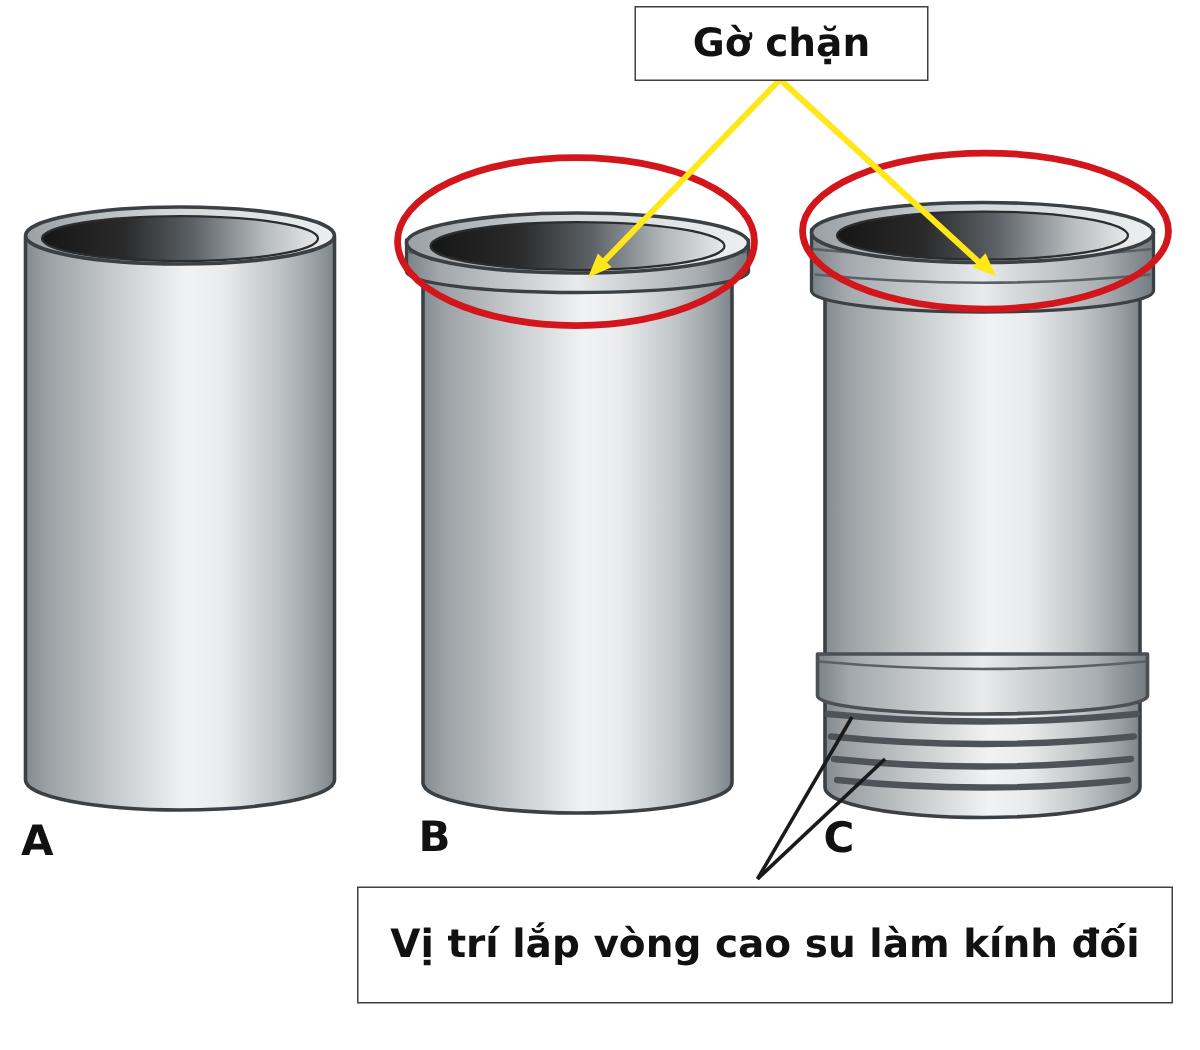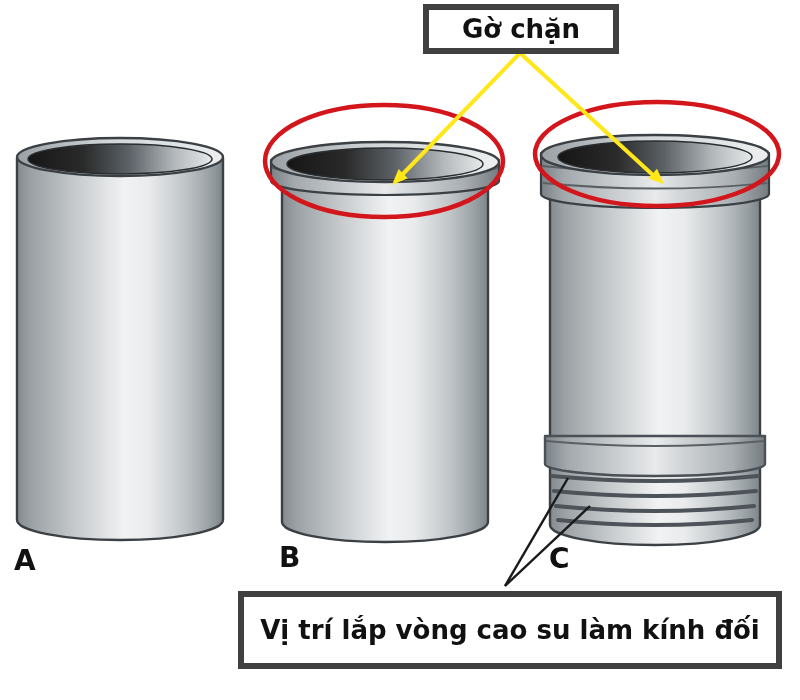--- a/index.html
+++ b/index.html
@@ -16,21 +16,21 @@
     overflow: hidden;
   }
   .diagram-svg {
     position: absolute;
     left: 0;
     top: 0;
   }
   .callout-box {
     position: absolute;
     background: #ffffff;
-    border: 6px solid #404040;
+    border: 1px solid #404040;
     display: flex;
     align-items: center;
     justify-content: center;
     text-align: center;
     font-weight: bold;
     color: #111111;
     box-sizing: border-box;
   }
   .callout-top {
     left: 423px;

